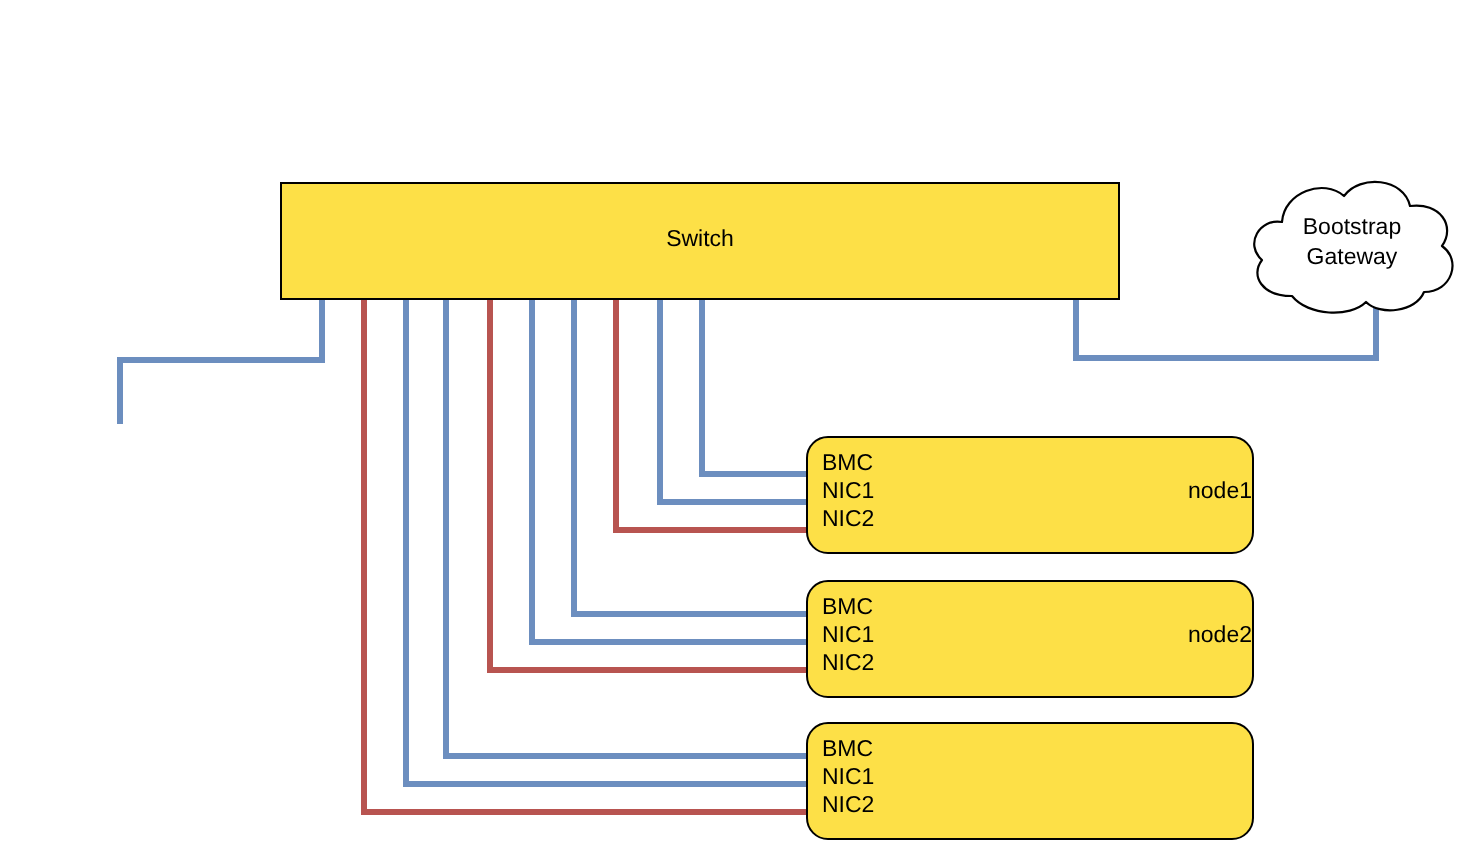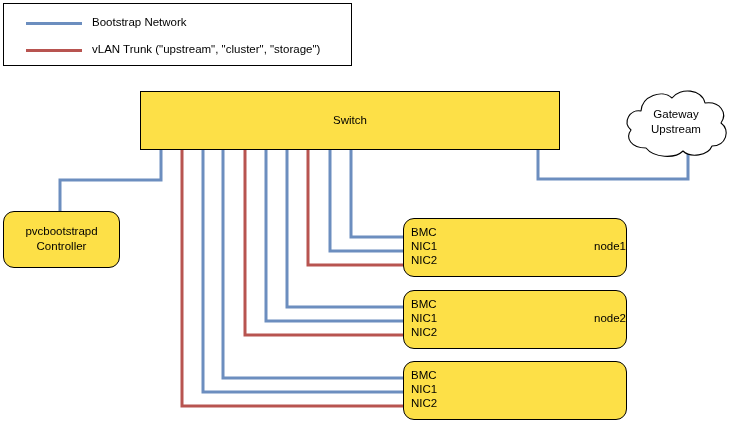--- a/index.html
+++ b/index.html
@@ -128,57 +128,41 @@
         <polyline points="308,150 308,265 404,265" stroke="#b85450"></polyline>
         <polyline points="287,150 287,307 404,307" stroke="#6c8ebf"></polyline>
         <polyline points="266,150 266,321 404,321" stroke="#6c8ebf"></polyline>
         <polyline points="245,150 245,335 404,335" stroke="#b85450"></polyline>
         <polyline points="223,150 223,378 404,378" stroke="#6c8ebf"></polyline>
         <polyline points="203,150 203,392 404,392" stroke="#6c8ebf"></polyline>
         <polyline points="182,150 182,406 404,406" stroke="#b85450"></polyline>
       </g>
   </svg>
 
-  <div id="legend" class="abs">
-    <div class="legend-row" style="top:8px;">
-      <div class="legend-swatch" style="background:#6c8ebf;"></div>
-      <div class="legend-label">Bootstrap Network</div>
-    </div>
-    <div class="legend-row" style="top:35px;">
-      <div class="legend-swatch" style="background:#b85450;"></div>
-      <div class="legend-label">vLAN Trunk ("upstream", "cluster", "storage")</div>
-    </div>
-  </div>
 
   <div id="switch-box" class="abs box">
     <div id="switch-label">Switch</div>
   </div>
 
-  <div id="controller-box" class="abs box rounded">
-    <div id="controller-label">
-      <span>pvcbootstrapd</span><br>
-      <span>Controller</span>
-    </div>
-  </div>
 
   <div id="cloud-wrap" class="abs">
     <svg width="112" height="76" viewBox="0 0 112 76">
       <path d="M26 62
                C 11 62, 5 52, 11 44
                C 2 36, 10 23, 21 25
                C 22 10, 42 3, 52 12
                C 60 1, 82 3, 85 17
                C 100 15, 108 27, 101 37
                C 111 44, 106 60, 92 60
                C 88 70, 70 72, 63 65
                C 55 73, 34 72, 26 62 Z" fill="#ffffff" stroke="#000000" stroke-width="1.1" stroke-linejoin="round"></path>
     </svg>
     <div id="cloud-label">
-      <span>Gateway</span><br>
-      <span>Upstream</span>
+      <span>Bootstrap</span><br>
+      <span>Gateway</span>
     </div>
   </div>
 
   <div id="node1-box" class="abs box rounded node-box">
     <div class="node-ports">
       <div>BMC</div>
       <div>NIC1</div>
       <div>NIC2</div>
     </div>
     <div class="node-name">node1</div>

